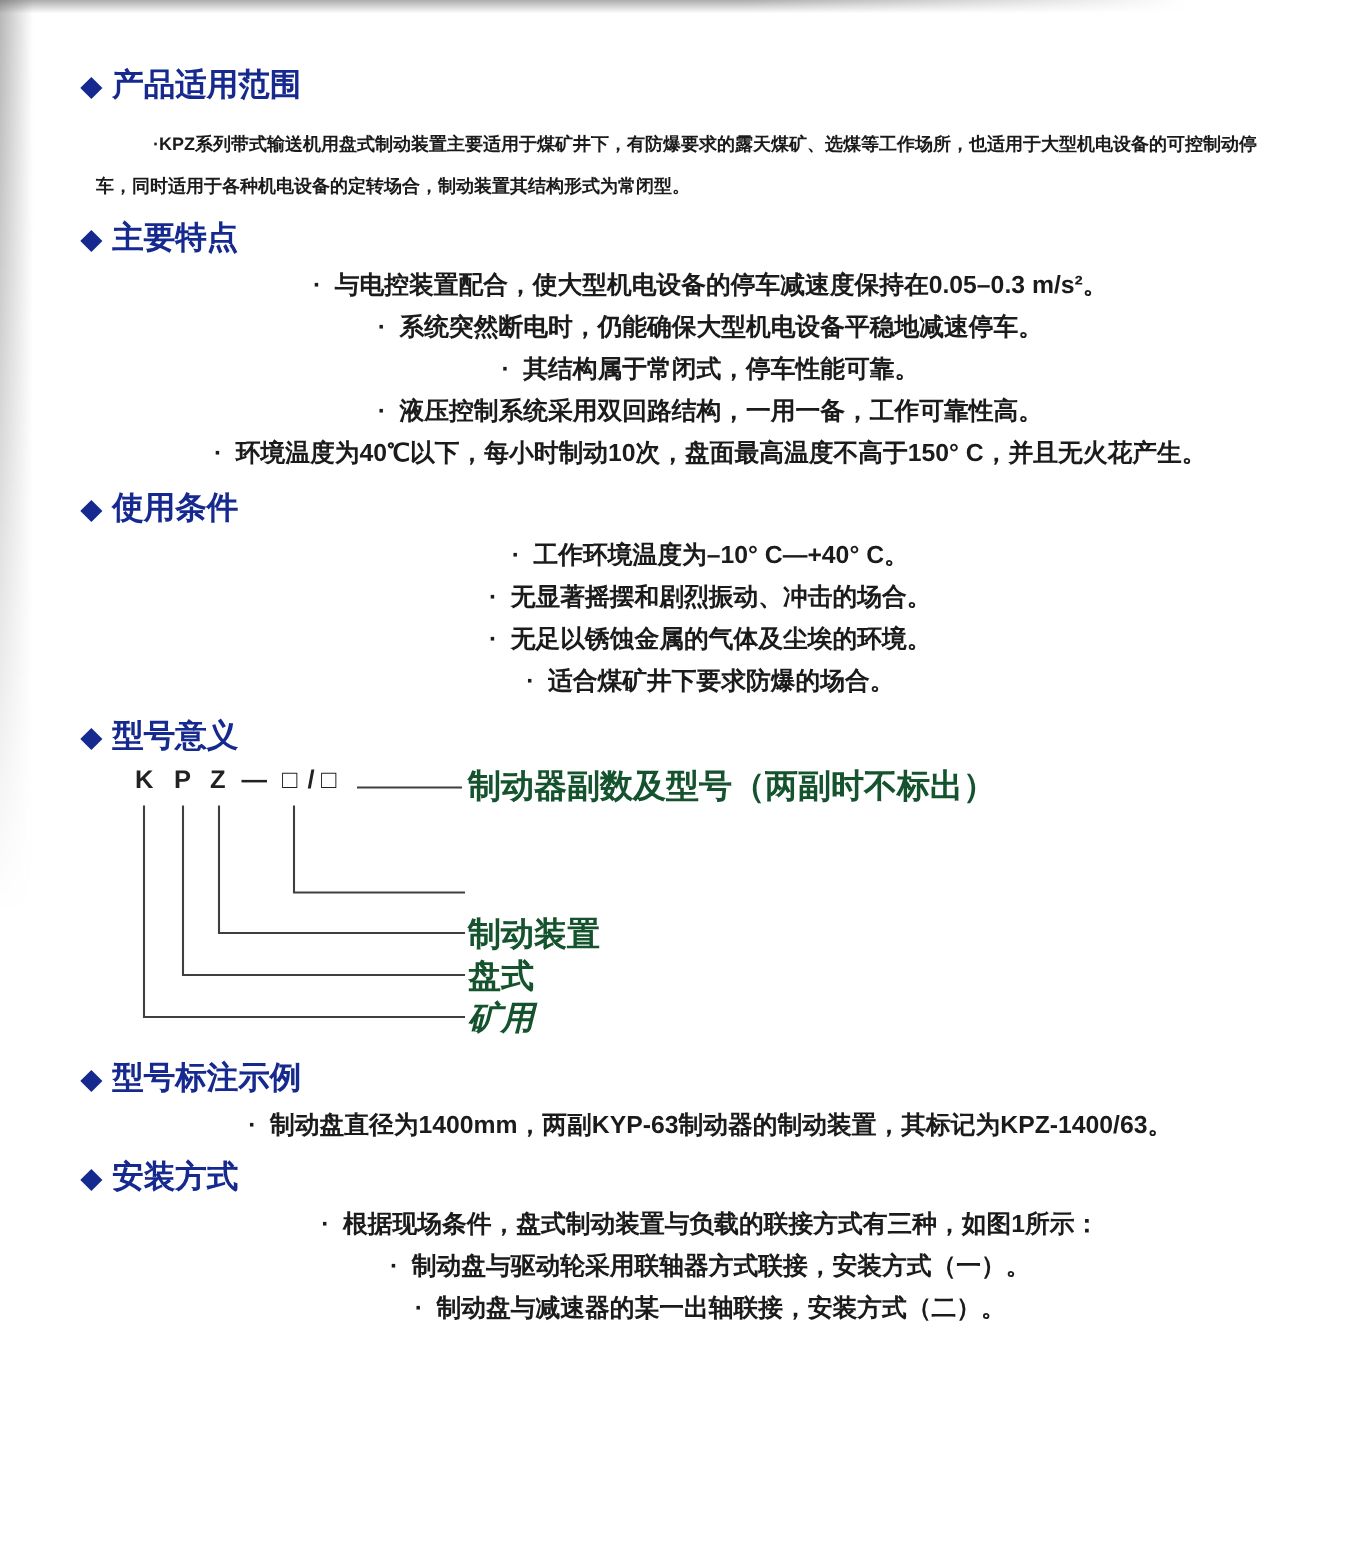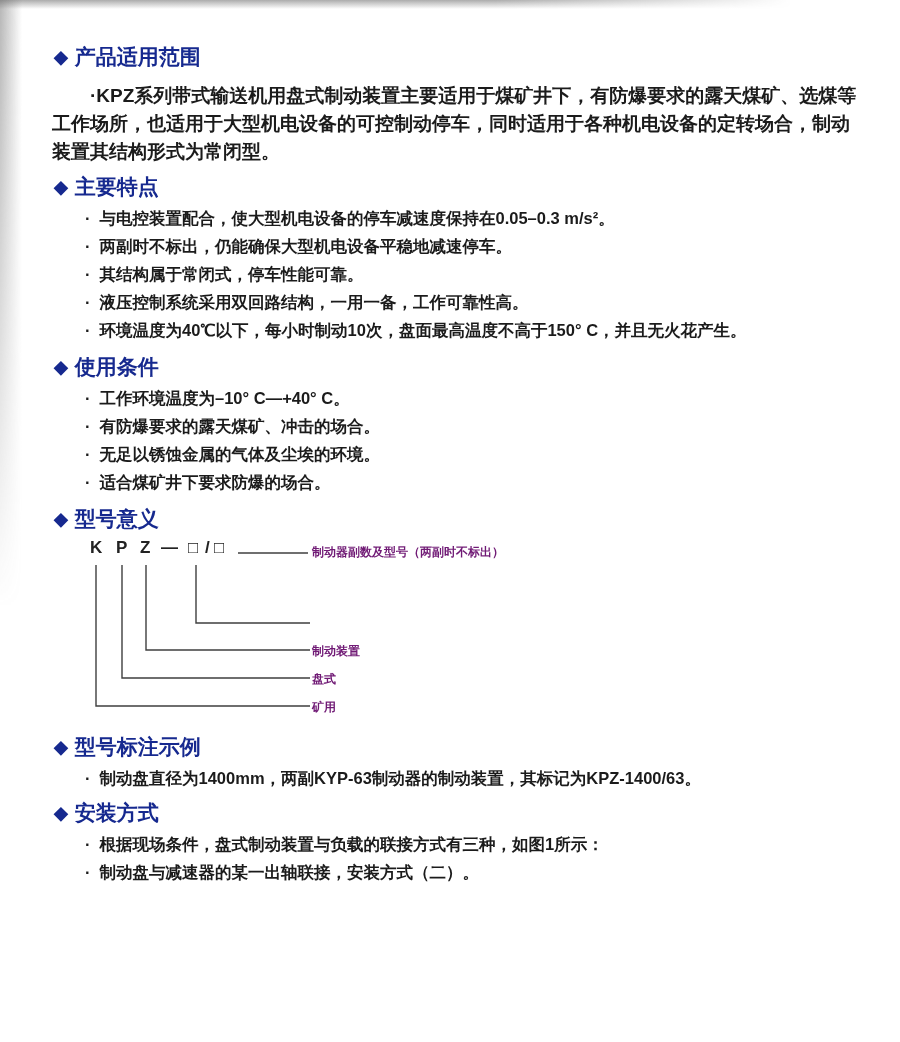--- a/index.html
+++ b/index.html
@@ -25,40 +25,40 @@
 
   .content { position:relative; padding:44px 38px 0 48px; }
 
   .section-title {
     display:flex; align-items:center;
     color:#16298f; font-size:21px; line-height:26px; font-weight:bold;
     margin:0 0 4px 6px; white-space:nowrap;
   }
   .section-title .marker { font-size:18px; margin-right:7px; color:#16298f; }
 
-  .para { font-size:19px; line-height:28px; text-indent:38px; margin:12px 4px 0; }
+  .para { font-size:12px; line-height:28px; text-indent:38px; margin:12px 16px 0; }
 
   .items { margin-top:4px; margin-bottom:0; }
-  .item { font-size:16.5px; line-height:28px; padding-left:37px; white-space:nowrap; }
+  .item { font-size:16.5px; line-height:28px; padding-left:37px; white-space:nowrap;text-align:center; }
   .item .bullet { margin-right:9px; }
 
   .mt8  { margin-top:8px; }
   .mt10 { margin-top:10px; }
   .mt6  { margin-top:6px; }
 
   
   .diagram { position:relative; height:190px; width:900px; margin:6px 0 0 -48px; }
   .diagram svg { position:absolute; top:0; left:0; }
   .code-char { position:absolute; top:0; font-size:17px; line-height:20px; color:#222; }
   .cc-0 { left:90px; }  .cc-1 { left:116px; } .cc-2 { left:140px; }
   .cc-3 { left:161px; } .cc-4 { left:188px; } .cc-5 { left:205px; }
   .cc-6 { left:214px; }
-  .dlabel { position:absolute; left:312px; font-size:12px; line-height:20px; color:#701a75; white-space:nowrap; }
+  .dlabel { position:absolute; left:312px; font-size:22px; line-height:20px; color:#14532d; white-space:nowrap; }
   .dl-0 { top:4px; }  .dl-1 { top:76px; } .dl-2 { top:103px; }
-  .dl-3 { top:131px; } .dl-4 { top:159px; }
+  .dl-3 { top:131px; } .dl-4 { top:159px;font-style:italic; }
 </style>
 </head>
 <body>
 
 <div class="edge-top"></div>
 <div class="edge-left"></div>
 
 <div class="content">
 
   <div class="section">
@@ -69,35 +69,35 @@
     <p class="para">·KPZ系列带式输送机用盘式制动装置主要适用于煤矿井下，有防爆要求的露天煤矿、选煤等工作场所，也适用于大型机电设备的可控制动停车，同时适用于各种机电设备的定转场合，制动装置其结构形式为常闭型。</p>
   </div>
 
   <div class="section mt8">
     <div class="section-title">
       <span class="marker">◆</span>
       <span>主要特点</span>
     </div>
     <div class="items">
       <div class="item"><span class="bullet">·</span><span>与电控装置配合，使大型机电设备的停车减速度保持在0.05–0.3 m/s²。</span></div>
-      <div class="item"><span class="bullet">·</span><span>两副时不标出，仍能确保大型机电设备平稳地减速停车。</span></div>
+      <div class="item"><span class="bullet">·</span><span>系统突然断电时，仍能确保大型机电设备平稳地减速停车。</span></div>
       <div class="item"><span class="bullet">·</span><span>其结构属于常闭式，停车性能可靠。</span></div>
       <div class="item"><span class="bullet">·</span><span>液压控制系统采用双回路结构，一用一备，工作可靠性高。</span></div>
       <div class="item"><span class="bullet">·</span><span>环境温度为40℃以下，每小时制动10次，盘面最高温度不高于150° C，并且无火花产生。</span></div>
     </div>
   </div>
 
   <div class="section mt10">
     <div class="section-title">
       <span class="marker">◆</span>
       <span>使用条件</span>
     </div>
     <div class="items">
       <div class="item"><span class="bullet">·</span><span>工作环境温度为–10° C—+40° C。</span></div>
-      <div class="item"><span class="bullet">·</span><span>有防爆要求的露天煤矿、冲击的场合。</span></div>
+      <div class="item"><span class="bullet">·</span><span>无显著摇摆和剧烈振动、冲击的场合。</span></div>
       <div class="item"><span class="bullet">·</span><span>无足以锈蚀金属的气体及尘埃的环境。</span></div>
       <div class="item"><span class="bullet">·</span><span>适合煤矿井下要求防爆的场合。</span></div>
     </div>
   </div>
 
   <div class="section mt10">
     <div class="section-title">
       <span class="marker">◆</span>
       <span>型号意义</span>
     </div>
@@ -137,17 +137,18 @@
     </div>
   </div>
 
   <div class="section mt8">
     <div class="section-title">
       <span class="marker">◆</span>
       <span>安装方式</span>
     </div>
     <div class="items">
       <div class="item"><span class="bullet">·</span><span>根据现场条件，盘式制动装置与负载的联接方式有三种，如图1所示：</span></div>
+      <div class="item"><span class="bullet">·</span><span>制动盘与驱动轮采用联轴器方式联接，安装方式（一）。</span></div>
       <div class="item"><span class="bullet">·</span><span>制动盘与减速器的某一出轴联接，安装方式（二）。</span></div>
     </div>
   </div>
 
 </div>
 
 </body></html>

